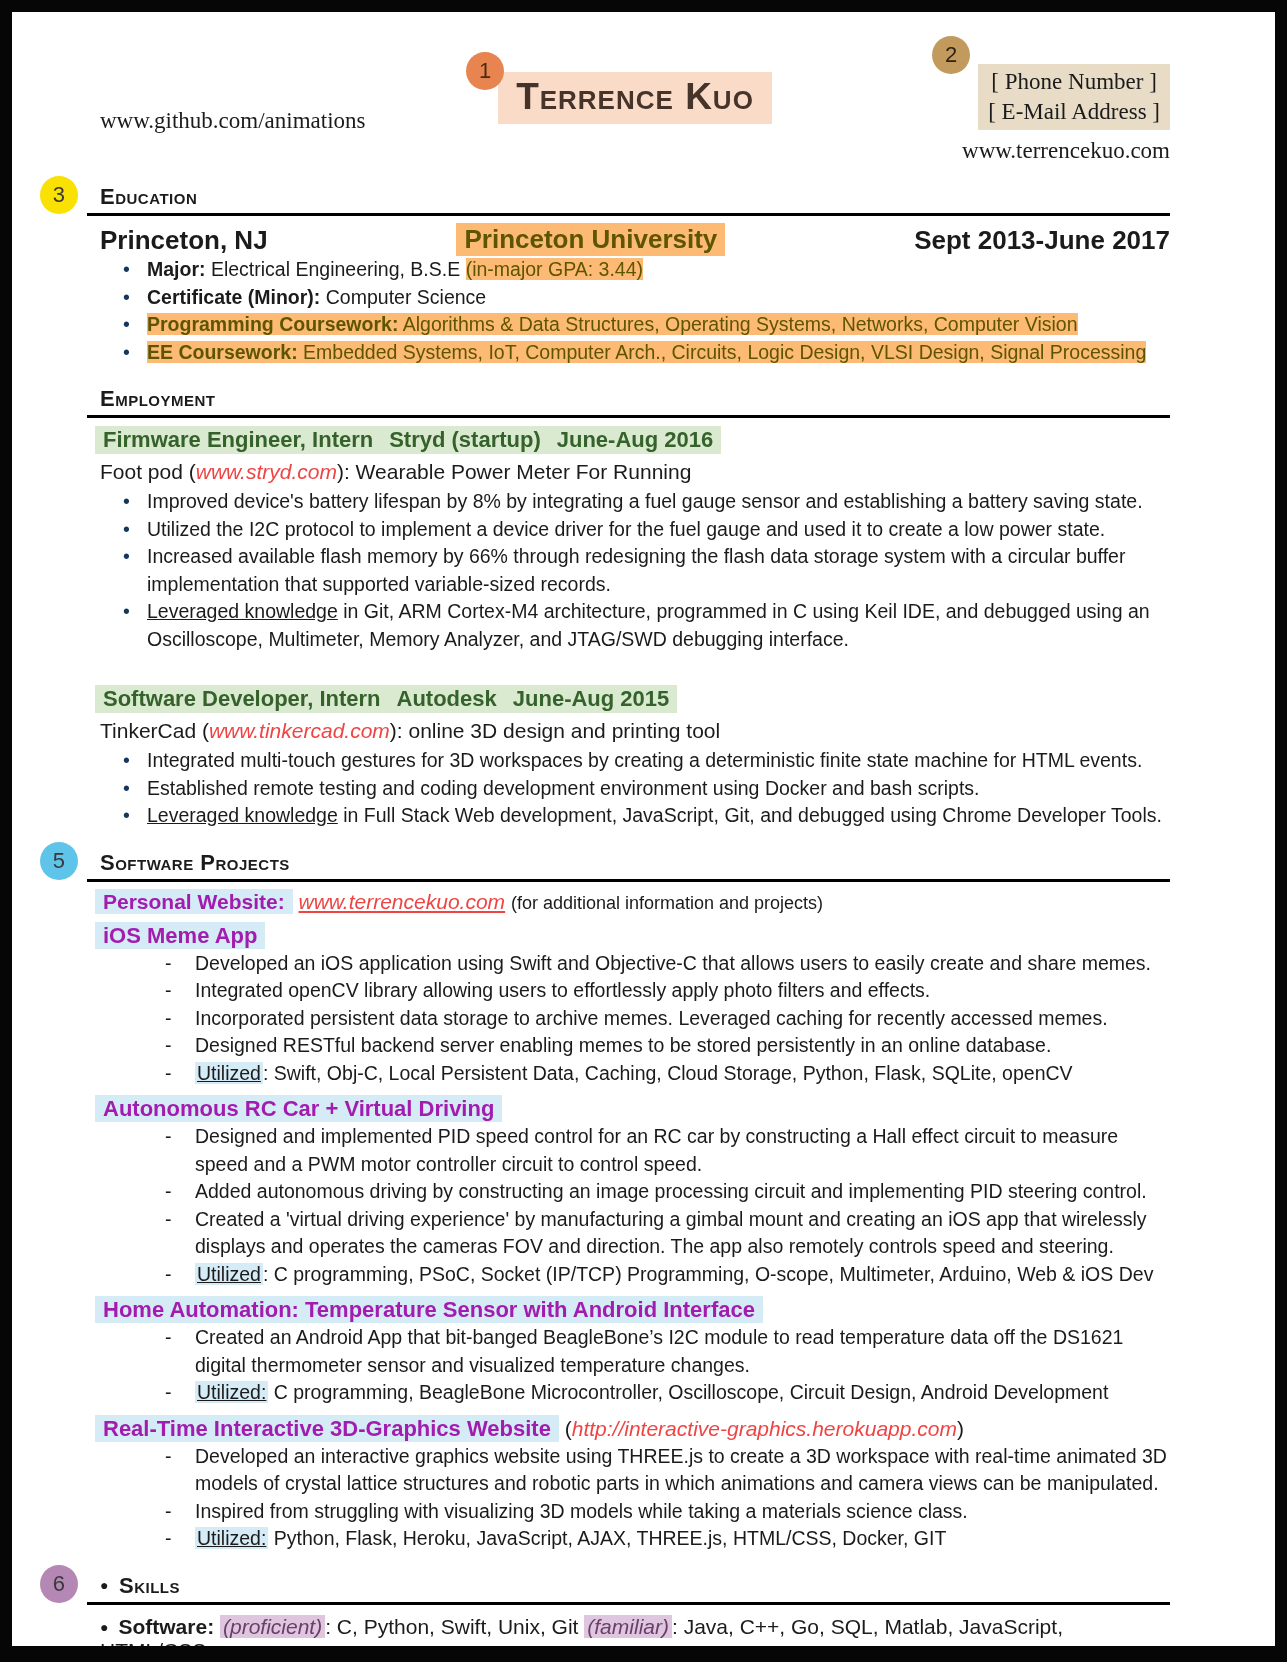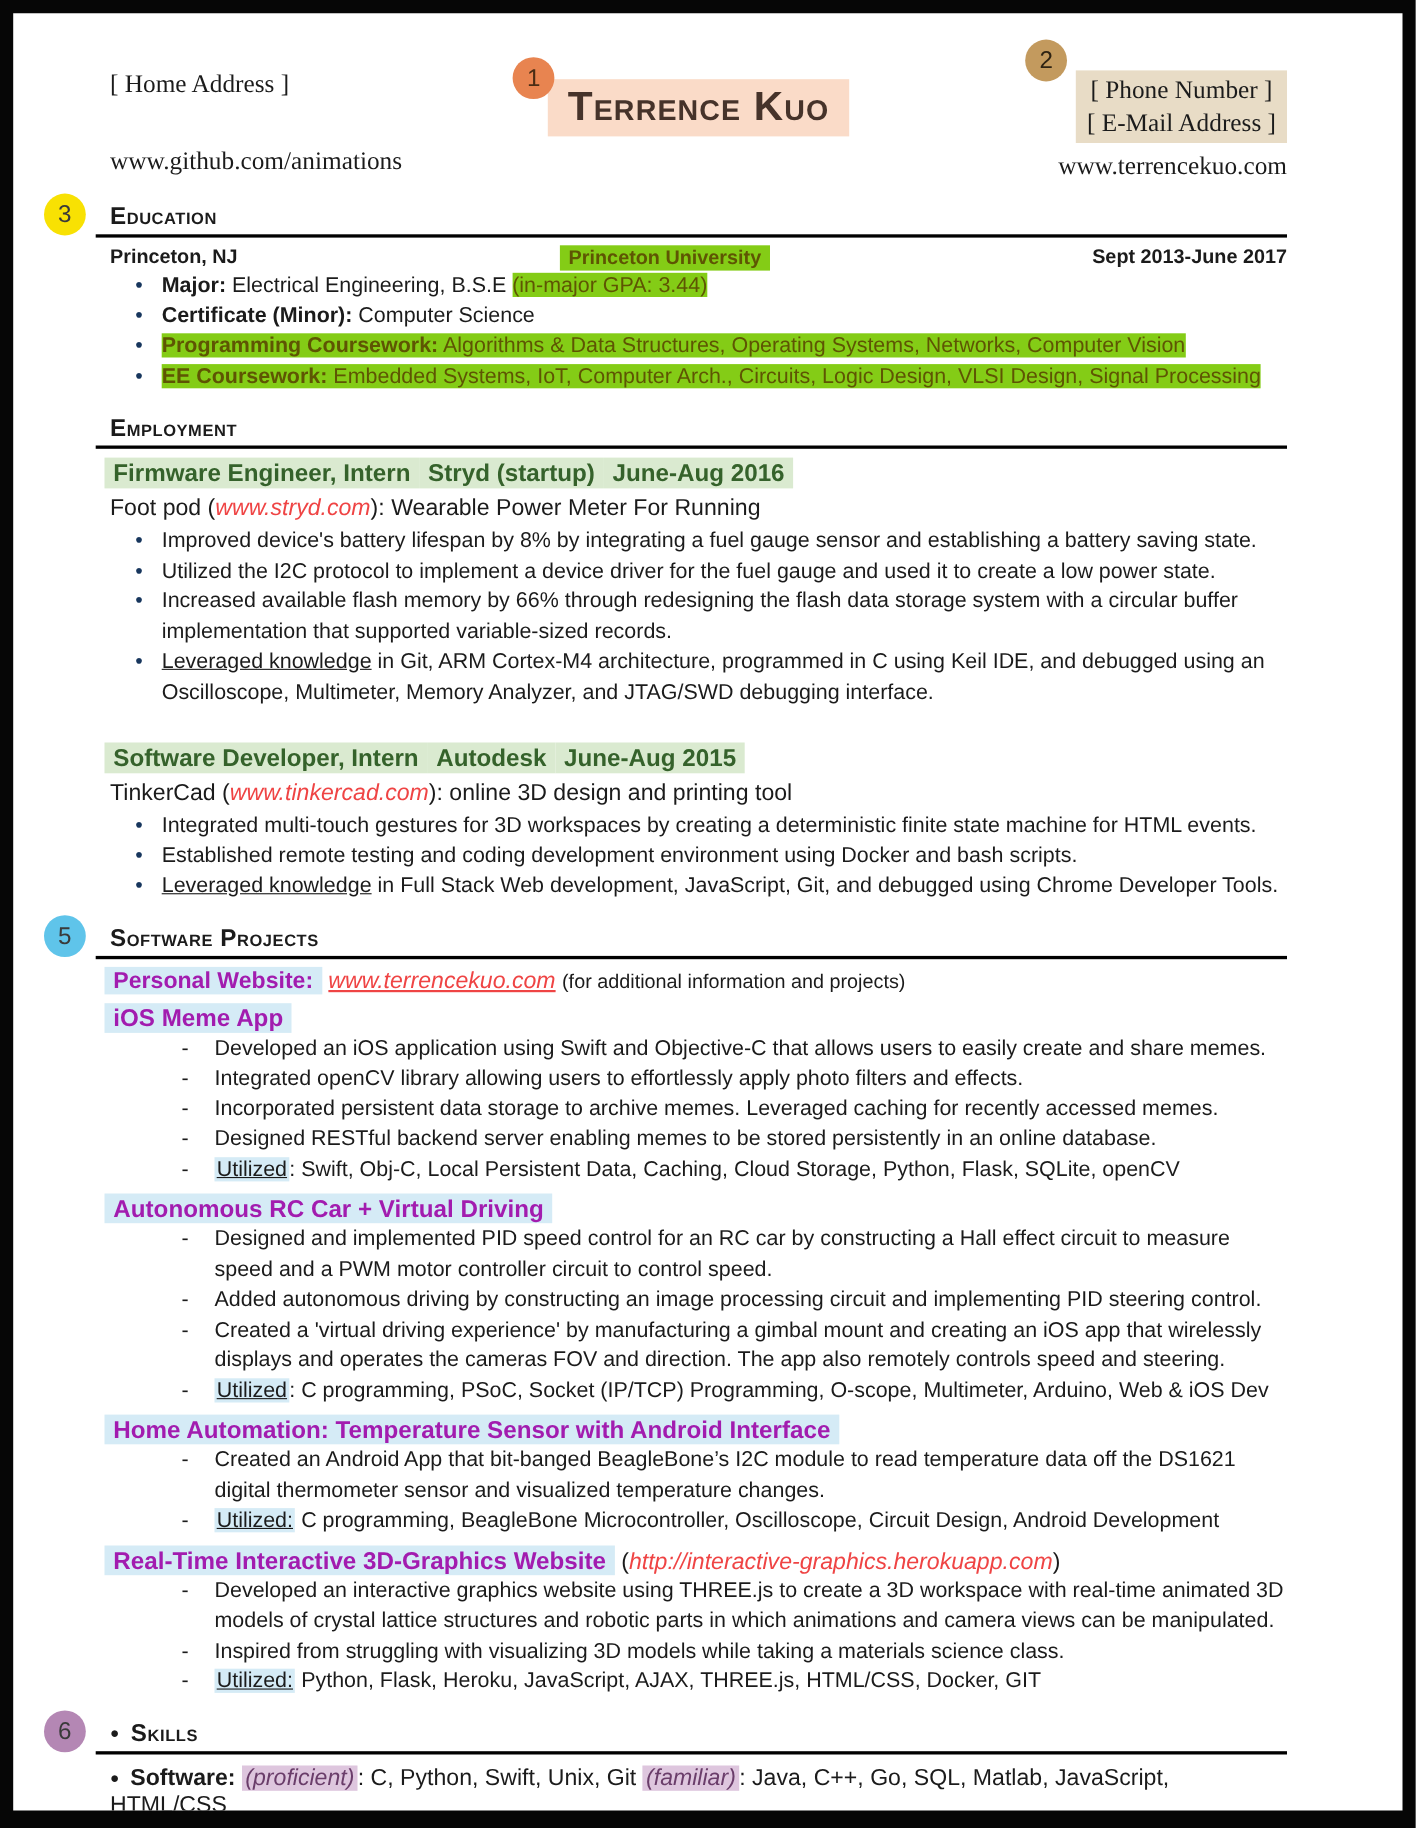--- a/index.html
+++ b/index.html
@@ -39,34 +39,34 @@
   .badge-6 { background:#b487b4; }
 
   
   .section { position:relative; margin-top:20px; }
   .sec-head {
     border-bottom:3px solid #000; padding:0 0 3px 13px; position:relative;
     font-weight:700; font-size:22px; font-variant:small-caps; letter-spacing:0.5px;
   }
   .sk-dot::before { content:"●"; font-size:14px; margin-right:10px; vertical-align:3px; }
 
-  .hl-yellow { background:#84cc16; }
+  .hl-yellow { background:#fdba74; }
   .txt-olive { color:#5e5503; }
   .hl-green  { background:#daead0; padding:1px 8px; }
   .txt-green { color:#35622b; }
   .hl-blue   { background:#d5ebf6; padding:1px 8px; }
   .txt-teal  { color:#a21caf; }
   .hl-purple { background:#dec6de; color:#6a3d6a; font-style:italic; padding:0 3px; }
   .lbl { font-weight:700; }
   .ul { text-decoration:underline; }
   .ul-hl { text-decoration:underline; background:#d5ebf6; padding:0 2px; }
   .link { color:#ef4444; font-style:italic; }
   .link.u { text-decoration:underline; }
 
-  .edu-row { display:flex; justify-content:space-between; align-items:flex-start; margin-top:7px; padding-left:13px; font-size:18px; }
+  .edu-row { display:flex; justify-content:space-between; align-items:flex-end; margin-top:7px; padding-left:13px; font-size:26px; }
   .edu-row .b { font-weight:700; }
   .edu-row .hl-yellow { font-weight:700; padding:1px 8px; }
 
   .line { font-size:19.5px; line-height:27.5px; }
   .dot-item { display:flex; }
   .dot-item .mk { flex:none; width:24px; margin-left:36px; color:#17365d; text-align:left; }
   .dot-item .mk::before { content:"•"; }
   .dot-item .bd { flex:1; }
 
   .dash-item { display:flex; }
@@ -90,21 +90,20 @@
   .sk-line .dot::before { content:"●"; font-size:14px; margin-right:10px; vertical-align:2px; }
 </style>
 </head>
 <body>
 
 <div class="page">
   <div class="content">
 
     <div class="top">
       <div class="top-left">
-        <div>[ Home Address ]</div>
         <div class="github">www.github.com/animations</div>
       </div>
       <div class="title-wrap">
         <div class="badge badge-1">1</div>
         <h1 class="title">Terrence Kuo</h1>
       </div>
       <div class="top-right">
         <div class="contact-box">
           <div class="badge badge-2">2</div>
           <div>[ Phone Number ]</div>

